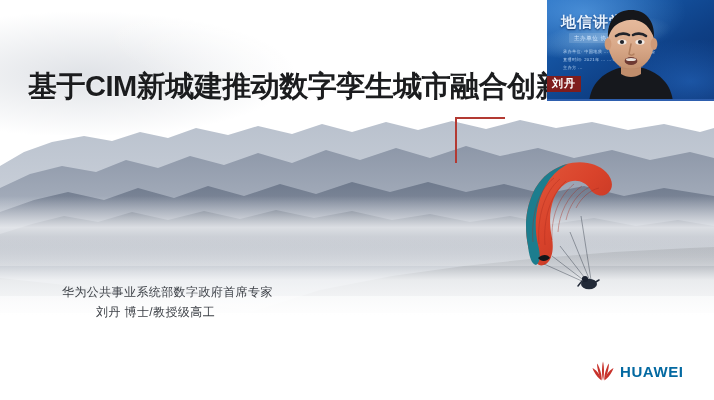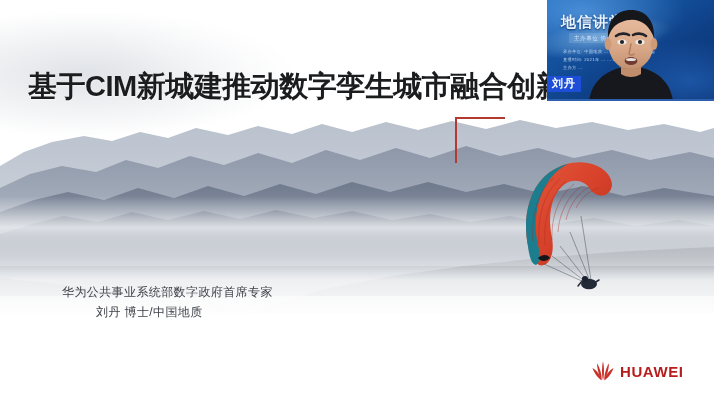--- a/index.html
+++ b/index.html
@@ -57,21 +57,21 @@
   .corner-bracket{position:absolute;left:455px;top:117px;width:48px;height:44px;
     border-top:2px solid #b33a33;border-left:2px solid #b33a33;}
 
   
   .paraglider{position:absolute;left:486px;top:150px;width:160px;height:145px;}
   .paraglider svg{display:block;overflow:visible;}
 
   
   .huawei-logo{position:absolute;left:592px;top:361px;display:flex;align-items:center;gap:6px;}
   .huawei-mark{width:22px;height:20px;display:block;}
-  .huawei-word{font-size:15px;font-weight:bold;color:#b91c1c;letter-spacing:.6px;
+  .huawei-word{font-size:15px;font-weight:bold;color:#0369a1;letter-spacing:.6px;
     font-family:"Liberation Sans","DejaVu Sans",sans-serif;}
 
   
   .video-pip{position:absolute;left:547px;top:0;width:167px;height:99px;overflow:hidden;
     border-bottom:2px solid #2e5fae;background:#0d3f86;}
   .pip-backdrop{position:absolute;inset:0;
     background:
       radial-gradient(ellipse 150px 70px at 22% 12%,rgba(120,190,255,.50),rgba(0,0,0,0) 68%),
       radial-gradient(ellipse 120px 60px at 86% 82%,rgba(40,110,200,.55),rgba(0,0,0,0) 70%),
       linear-gradient(150deg,#1c64b8 0%,#14529f 32%,#0e3f85 62%,#0b3170 100%);}
@@ -82,21 +82,21 @@
     font-size:15px;font-weight:bold;color:#eaf4ff;letter-spacing:1px;white-space:nowrap;
     text-shadow:0 1px 2px rgba(0,30,80,.8);}
   .pip-banner-sub{position:absolute;left:22px;top:33px;
     font-size:5.5px;color:#cfe4fb;background:rgba(255,255,255,.13);
     padding:1.5px 5px;border-radius:1px;white-space:nowrap;letter-spacing:.6px;}
   .pip-meta{position:absolute;left:16px;top:48px;width:142px;
     font-size:4.2px;line-height:1.95;color:#b9d4f2;letter-spacing:.35px;white-space:nowrap;}
   .pip-person{position:absolute;left:38px;top:6px;width:92px;height:96px;}
   .pip-person svg{display:block;}
   .pip-nametag{position:absolute;left:0;top:76px;
-    background:#1d4ed8;color:#ffffff;font-size:11px;font-weight:bold;
+    background:#7f1d1d;color:#ffffff;font-size:11px;font-weight:bold;
     padding:2px 5px 3px 5px;letter-spacing:1px;line-height:1;}
 </style>
 </head>
 <body>
 
 <div id="stage">
 
   <div class="slide-bg"></div>
   <div class="sky-glow"></div>
 
@@ -185,21 +185,21 @@
       <ellipse cx="103" cy="134" rx="8" ry="5.2" fill="#222a38"></ellipse>
       <circle cx="99" cy="129" r="3.1" fill="#1b2230"></circle>
       <path d="M96,131 L92,136 M108,133 L113,130" stroke="#222a38" stroke-width="1.5" fill="none" stroke-linecap="round"></path>
     </svg>
   </div>
 
   <div class="slide-title">基于CIM新城建推动数字孪生城市融合创新实践</div>
 
   <div class="presenter">
     <div>华为公共事业系统部数字政府首席专家</div>
-    <div class="line2">刘丹  博士/中国地质</div>
+    <div class="line2">刘丹  博士/教授级高工</div>
   </div>
 
   <div class="huawei-logo">
     <svg class="huawei-mark" viewBox="0 0 22 20">
       <g fill="#c8322b">
         <path d="M11,19.4 C10.1,15.6 9.7,10.6 10.2,5.4 C10.4,3.2 10.7,1.4 11,0.4 C11.3,1.4 11.6,3.2 11.8,5.4 C12.3,10.6 11.9,15.6 11,19.4 Z"></path>
         <path d="M10.2,19.3 C8.2,16.3 6.3,11.9 5.3,7.3 C4.9,5.4 4.7,3.8 4.8,2.9 C5.4,3.6 6.2,5 7,6.8 C9.1,11.3 10.2,16 10.2,19.3 Z" transform="rotate(3 11 10)"></path>
         <path d="M11.8,19.3 C13.8,16.3 15.7,11.9 16.7,7.3 C17.1,5.4 17.3,3.8 17.2,2.9 C16.6,3.6 15.8,5 15,6.8 C12.9,11.3 11.8,16 11.8,19.3 Z" transform="rotate(-3 11 10)"></path>
         <path d="M9.6,19.5 C6.8,17.6 3.9,14.3 2,10.6 C1.2,9.1 0.7,7.8 0.6,7 C1.4,7.4 2.6,8.3 4,9.6 C7.2,12.6 9.1,16.4 9.6,19.5 Z"></path>
         <path d="M12.4,19.5 C15.2,17.6 18.1,14.3 20,10.6 C20.8,9.1 21.3,7.8 21.4,7 C20.6,7.4 19.4,8.3 18,9.6 C14.8,12.6 12.9,16.4 12.4,19.5 Z"></path>

